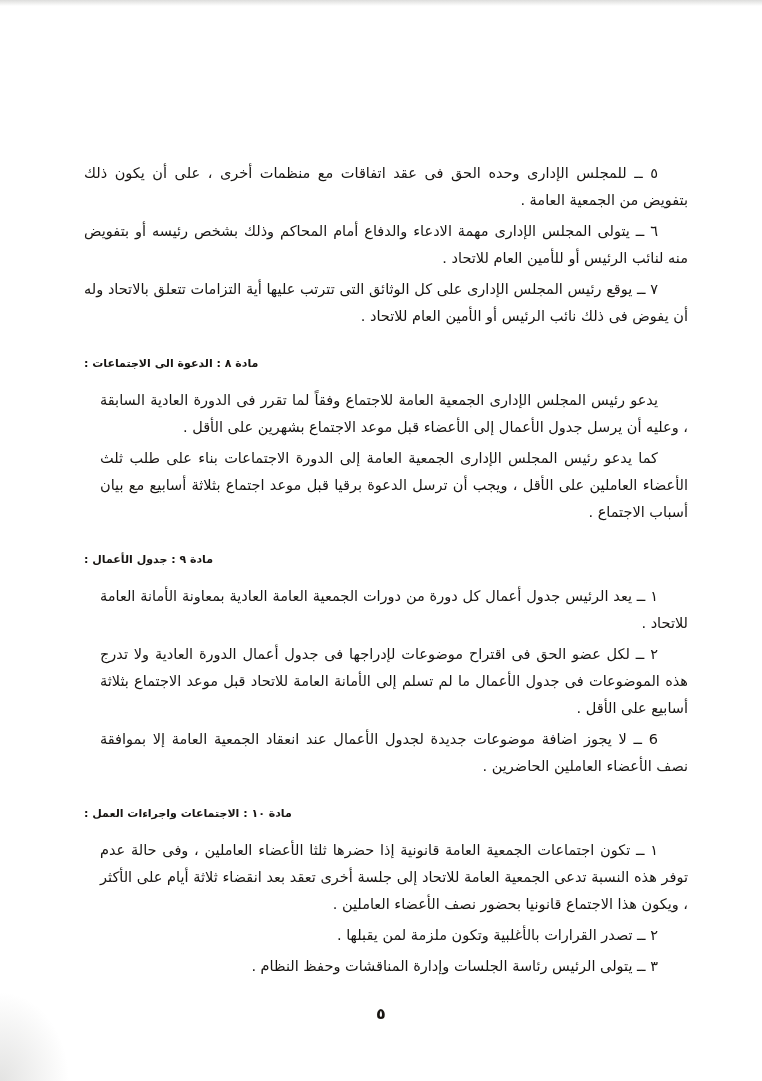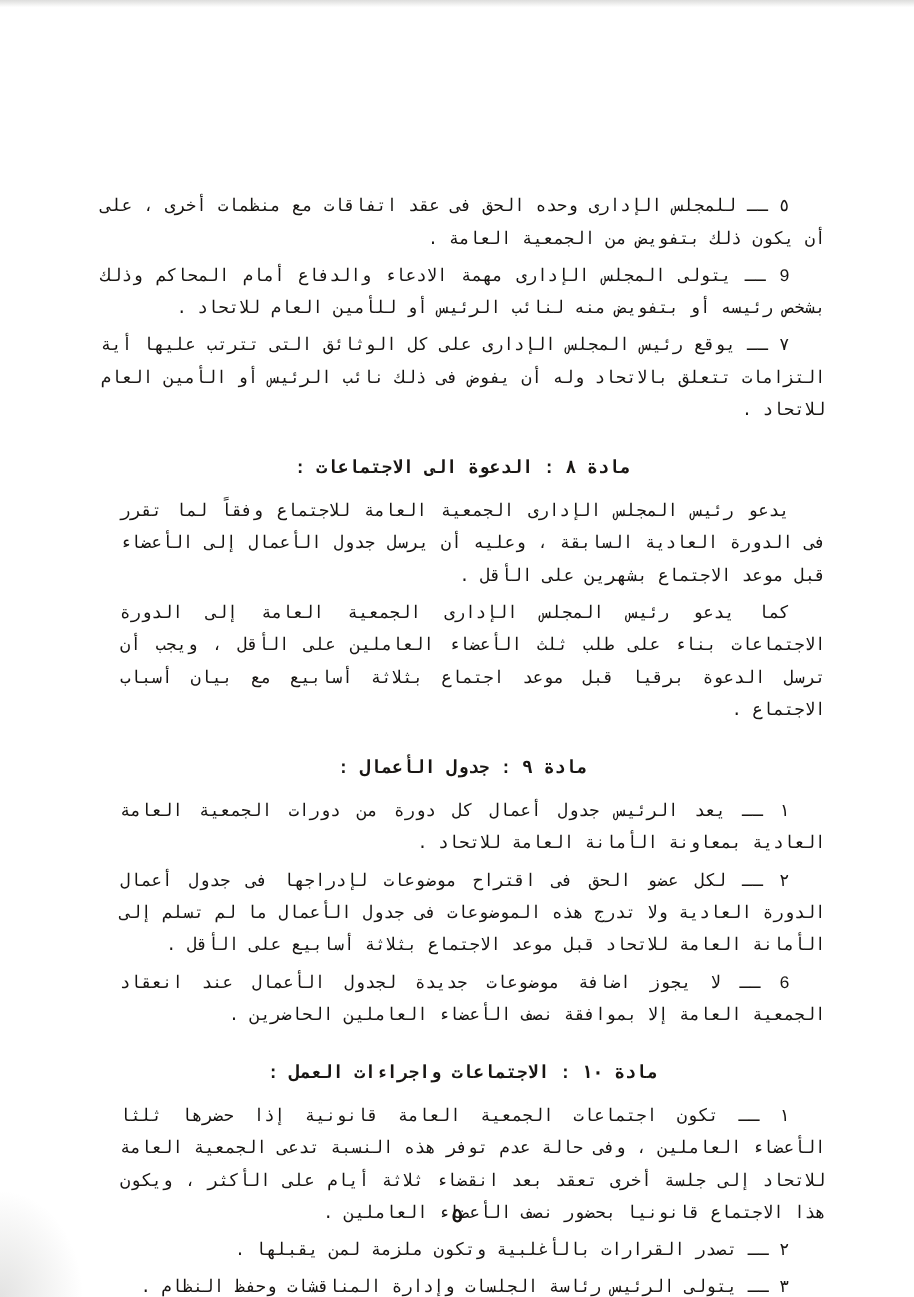--- a/index.html
+++ b/index.html
@@ -9,21 +9,20 @@
     font-family: "DejaVu Sans", "DejaVu Serif", sans-serif;
   }
   .page {
     position: relative;
     width: 762px;
     height: 1081px;
     margin: 0 auto;
     background: #ffffff;
     overflow: hidden;
     color: #181512;
-    font-family: Liberation Mono, monospace;
   }
   
   .scan-edge-top {
     position: absolute;
     top: 0; left: 0; right: 0;
     height: 6px;
     background: linear-gradient(to bottom, rgba(120,120,115,0.25), rgba(255,255,255,0));
   }
   .scan-corner-bl {
     position: absolute;
@@ -41,24 +40,24 @@
     font-size: 14.5px;
     line-height: 27px;
     letter-spacing: 0.1px;
   }
   .clause {
     margin: 0 0 4px 0;
     text-indent: 30px;
   }
   .article-heading {
     font-weight: bold;
-    font-size: 15px;
+    font-size: 11px;
     margin: 20px 1px 10px 0;
     text-indent: 0;
-    text-align: center;
+    text-align: left;
   }
   .article-paragraph {
     margin: 0 0 4px 16px;
     text-indent: 30px;
   }
   .page-number {
     position: absolute;
     bottom: 58px;
     left: 0;
     right: 0;
@@ -71,21 +70,21 @@
 </head>
 <body>
 
 <div class="page">
   <div class="scan-edge-top"></div>
   <div class="scan-corner-bl"></div>
 
   <div class="content">
 
     <p class="clause">٥ ــ للمجلس الإدارى وحده الحق فى عقد اتفاقات مع منظمات أخرى ، على أن يكون ذلك بتفويض من الجمعية العامة .</p>
-    <p class="clause">9 ــ يتولى المجلس الإدارى مهمة الادعاء والدفاع أمام المحاكم وذلك بشخص رئيسه أو بتفويض منه لنائب الرئيس أو للأمين العام للاتحاد .</p>
+    <p class="clause">٦ ــ يتولى المجلس الإدارى مهمة الادعاء والدفاع أمام المحاكم وذلك بشخص رئيسه أو بتفويض منه لنائب الرئيس أو للأمين العام للاتحاد .</p>
     <p class="clause">٧ ــ يوقع رئيس المجلس الإدارى على كل الوثائق التى تترتب عليها أية التزامات تتعلق بالاتحاد وله أن يفوض فى ذلك نائب الرئيس أو الأمين العام للاتحاد .</p>
 
     <h2 class="article-heading">مادة ٨ : الدعوة الى الاجتماعات :</h2>
     <p class="article-paragraph">يدعو رئيس المجلس الإدارى الجمعية العامة للاجتماع وفقاً لما تقرر فى الدورة العادية السابقة ، وعليه أن يرسل جدول الأعمال إلى الأعضاء قبل موعد الاجتماع بشهرين على الأقل .</p>
     <p class="article-paragraph">كما يدعو رئيس المجلس الإدارى الجمعية العامة إلى الدورة الاجتماعات بناء على طلب ثلث الأعضاء العاملين على الأقل ، ويجب أن ترسل الدعوة برقيا قبل موعد اجتماع بثلاثة أسابيع مع بيان أسباب الاجتماع .</p>
 
     <h2 class="article-heading">مادة ٩ : جدول الأعمال :</h2>
     <p class="article-paragraph">١ ــ يعد الرئيس جدول أعمال كل دورة من دورات الجمعية العامة العادية بمعاونة الأمانة العامة للاتحاد .</p>
     <p class="article-paragraph">٢ ــ لكل عضو الحق فى اقتراح موضوعات لإدراجها فى جدول أعمال الدورة العادية ولا تدرج هذه الموضوعات فى جدول الأعمال ما لم تسلم إلى الأمانة العامة للاتحاد قبل موعد الاجتماع بثلاثة أسابيع على الأقل .</p>
     <p class="article-paragraph">6 ــ لا يجوز اضافة موضوعات جديدة لجدول الأعمال عند انعقاد الجمعية العامة إلا بموافقة نصف الأعضاء العاملين الحاضرين .</p>

